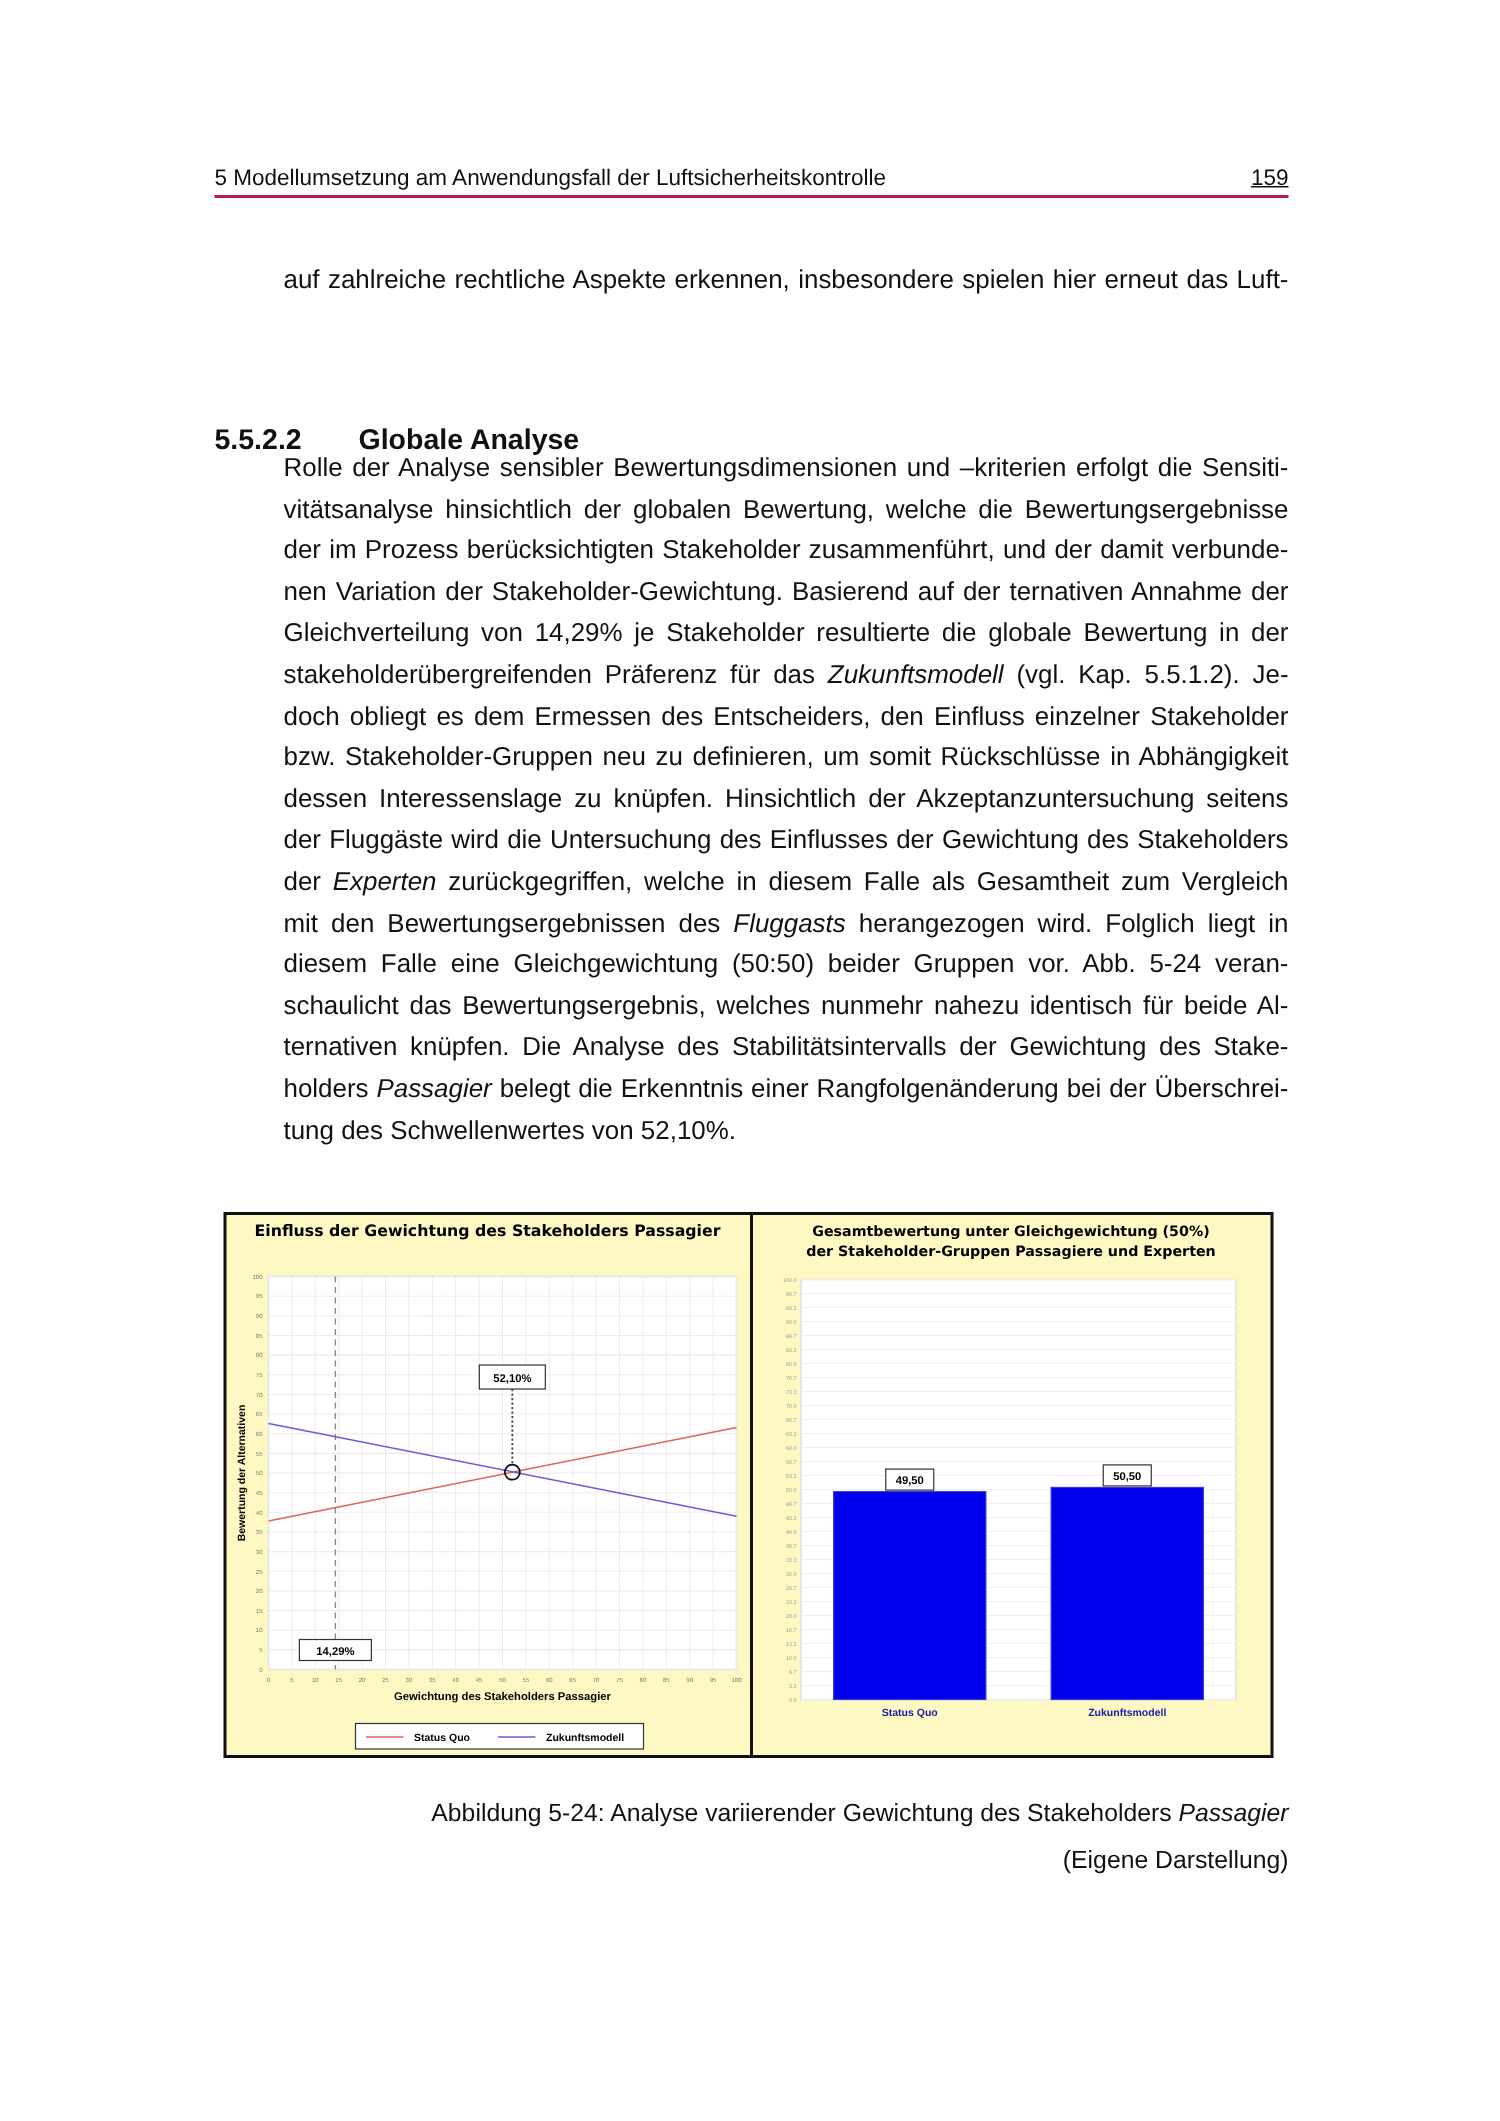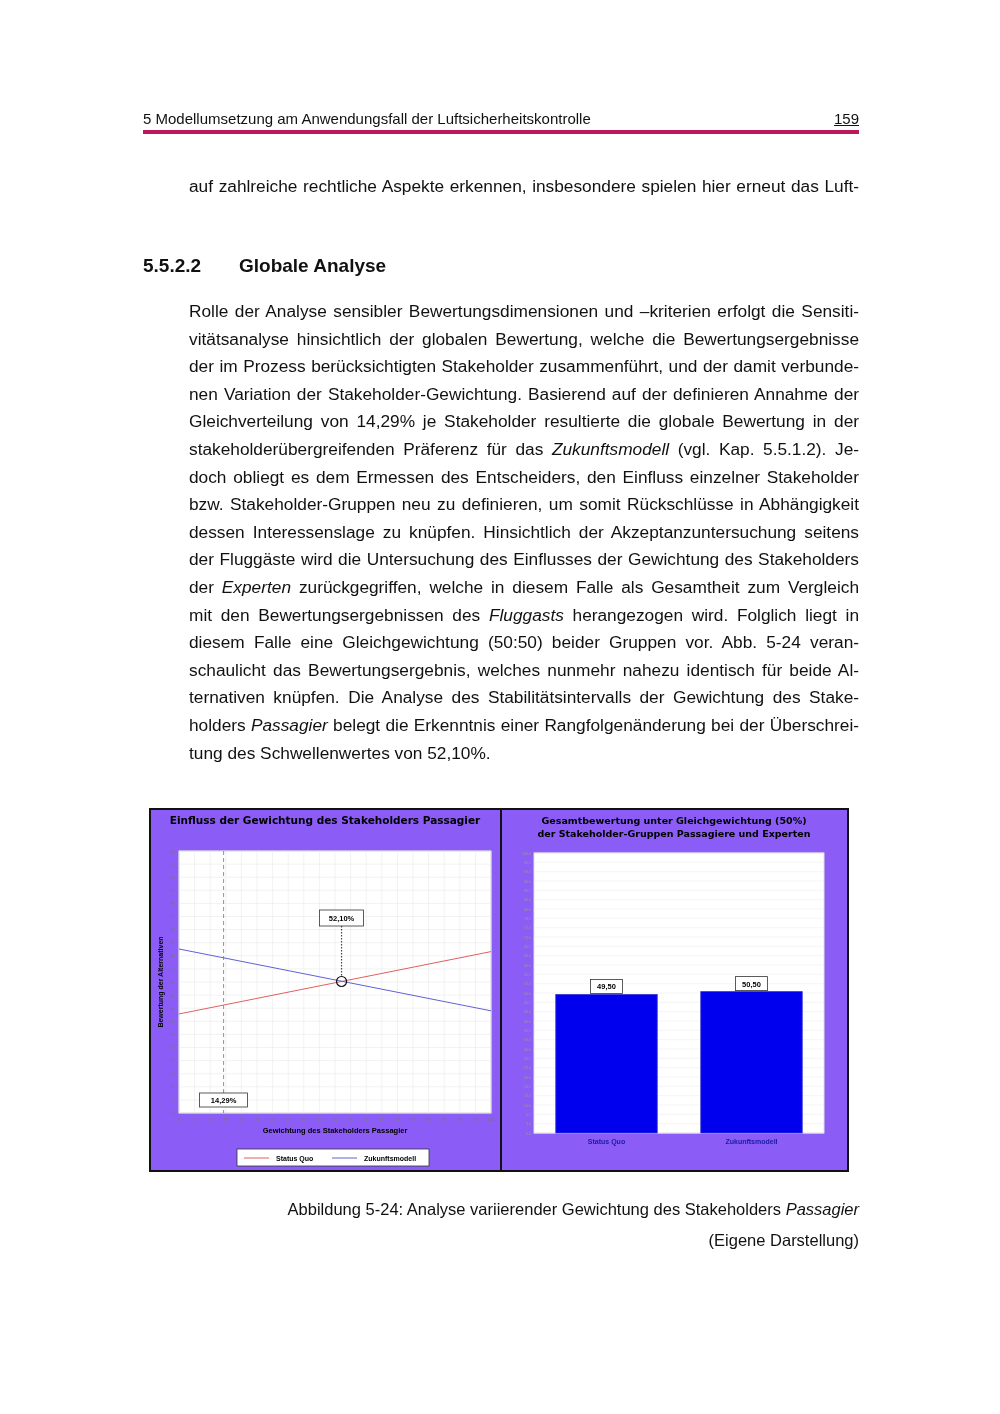--- a/index.html
+++ b/index.html
@@ -1,30 +1,30 @@
 <!DOCTYPE html>
 <html><head>
 <meta charset="utf-8">
 <style>
   html, body { margin: 0; padding: 0; background: #ffffff; }
   body { width: 1000px; height: 1414px; position: relative; overflow: hidden;
          font-family: "Liberation Sans", sans-serif; color: #111; }
   .header { position: absolute; left: 143px; top: 110px; width: 716px; height: 20px;
-            border-bottom: 4px solid #be185d; font-size: 15px; }
+            border-bottom: 2px solid #be185d; font-size: 15px; }
   .header .title { position: absolute; left: 0; top: 0; }
   .header .pageno { position: absolute; right: 0; top: 0; text-decoration: underline; }
   .para { position: absolute; left: 143px; width: 716px; font-size: 17.3px; line-height: 27.6px;
           text-align: justify; text-align-last: left; }
   .para .line { display: block; text-align: justify; text-align-last: justify; white-space: nowrap; margin-left: 46px; }
   .para .line.last { text-align-last: left; }
   .heading { position: absolute; left: 143px; top: 255px; font-size: 19px; font-weight: bold; }
-  .heading .num { display: inline-block; width: 96px; }
+  .heading .num { display: inline-block; width: 96px; margin-top: 28px; }
   em { font-style: italic; }
   .figure { position: absolute; left: 149px; top: 808px; width: 700px; height: 364px;
-            border: 2px solid #111; box-sizing: border-box; background: #8b5cf6; }
+            border: 2px solid #111; box-sizing: border-box; background: #fef9c3; }
   .figure .divider { position: absolute; left: 349px; top: 0; width: 2px; height: 100%; background: #111; }
   .figure svg { position: absolute; top: 0; }
   .caption { position: absolute; left: 143px; width: 716px; text-align: right; font-size: 16.5px; }
 </style>
 </head>
 <body>
 
 <div class="header">
   <span class="title">5 Modellumsetzung am Anwendungsfall der Luftsicherheitskontrolle</span>
   <span class="pageno">159</span>
@@ -35,21 +35,21 @@
   </div>
 
 <div class="heading">
   <span class="num">5.5.2.2</span><span>Globale Analyse</span>
 </div>
 
 <div class="para" id="main" style="top:298px;">
     <span class="line"><span>Rolle der Analyse sensibler Bewertungsdimensionen und –kriterien erfolgt die Sensiti-</span></span>
     <span class="line"><span>vitätsanalyse hinsichtlich der globalen Bewertung, welche die Bewertungsergebnisse</span></span>
     <span class="line"><span>der im Prozess berücksichtigten Stakeholder zusammenführt, und der damit verbunde-</span></span>
-    <span class="line"><span>nen Variation der Stakeholder-Gewichtung. Basierend auf der definieren Annahme der</span></span>
+    <span class="line"><span>nen Variation der Stakeholder-Gewichtung. Basierend auf der ternativen Annahme der</span></span>
     <span class="line"><span>Gleichverteilung von 14,29% je Stakeholder resultierte die globale Bewertung in der</span></span>
     <span class="line"><span>stakeholderübergreifenden Präferenz für das </span><em>Zukunftsmodell</em><span> (vgl. Kap. 5.5.1.2). Je-</span></span>
     <span class="line"><span>doch obliegt es dem Ermessen des Entscheiders, den Einfluss einzelner Stakeholder</span></span>
     <span class="line"><span>bzw. Stakeholder-Gruppen neu zu definieren, um somit Rückschlüsse in Abhängigkeit</span></span>
     <span class="line"><span>dessen Interessenslage zu knüpfen. Hinsichtlich der Akzeptanzuntersuchung seitens</span></span>
     <span class="line"><span>der Fluggäste wird die Untersuchung des Einflusses der Gewichtung des Stakeholders</span></span>
     <span class="line"><span>der </span><em>Experten</em><span> zurückgegriffen, welche in diesem Falle als Gesamtheit zum Vergleich</span></span>
     <span class="line"><span>mit den Bewertungsergebnissen des </span><em>Fluggasts</em><span> herangezogen wird. Folglich liegt in</span></span>
     <span class="line"><span>diesem Falle eine Gleichgewichtung (50:50) beider Gruppen vor. Abb. 5-24 veran-</span></span>
     <span class="line"><span>schaulicht das Bewertungsergebnis, welches nunmehr nahezu identisch für beide Al-</span></span>

